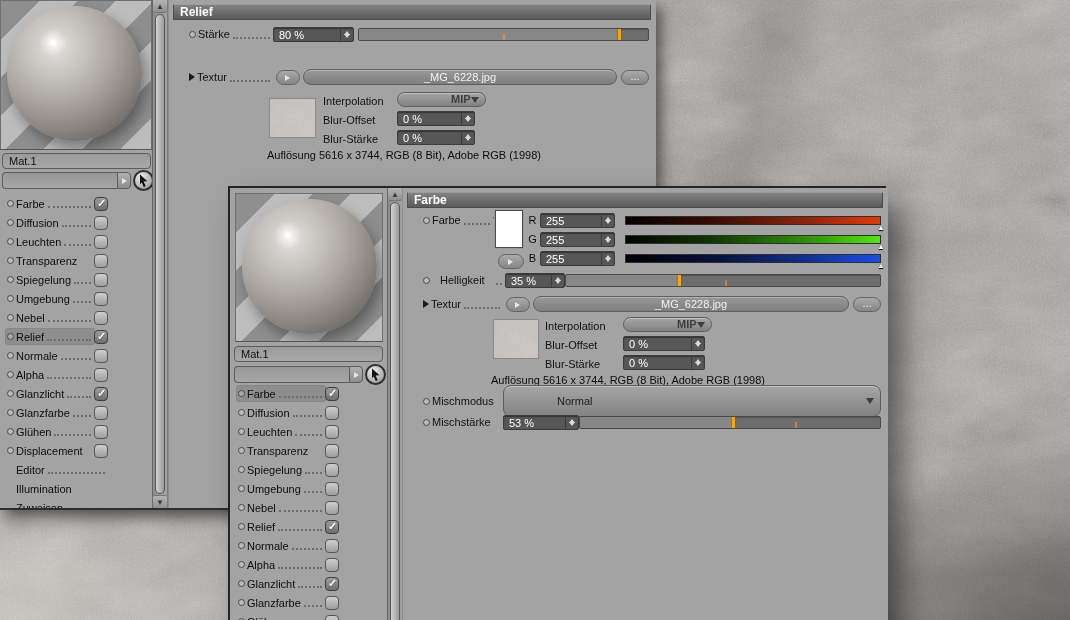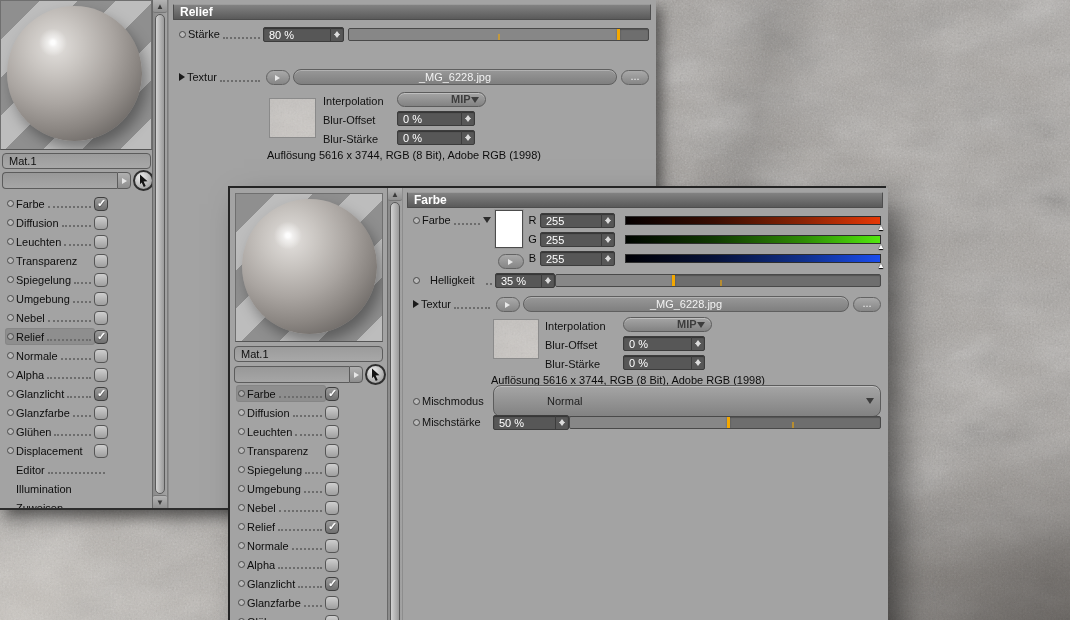--- a/index.html
+++ b/index.html
@@ -96,21 +96,21 @@
   
   .main { position:absolute; top:0; bottom:0; border-left:1px solid #8d8d8d; background:#a3a3a3; }
   .win-a .main { left:168px; width:488px; }
   .win-b .main { left:172px; width:486px; }
 
   .titlebar { position:absolute; left:4px; right:5px; top:4px; height:16px;
     background:linear-gradient(#828282,#5a5a5a); border:1px solid #4d4d4d; border-top-color:#9b9b9b;
     color:#fff; font-weight:bold; font-size:12px; line-height:14px; padding-left:6px; border-radius:1px; }
 
   .prow { position:absolute; display:flex; align-items:center; height:16px; left:0; right:0; padding-left:10px; }
-  .plabel { display:flex; align-items:center; flex:none; height:15px; }
+  .plabel { display:flex; align-items:center; flex:none; height:15px;margin-left:10px; }
   .plabel .txt { white-space:nowrap; }
   .tri-expand { width:0; height:0; border-left:6px solid #1a1a1a; border-top:4px solid transparent;
     border-bottom:4px solid transparent; margin-right:2px; flex:none; }
   .tri-down { width:0; height:0; border-top:6px solid #2c2c2c; border-left:4px solid transparent;
     border-right:4px solid transparent; flex:none; }
 
   
   .nfield { flex:none; display:flex; height:15px; background:#575757; border:1px solid #3c3c3c;
     border-radius:2px; color:#fff; overflow:hidden; box-shadow:inset 0 1px 1px rgba(0,0,0,.4); }
   .nval { flex:1; padding:1px 0 0 5px; white-space:nowrap; }
@@ -684,21 +684,21 @@
           <span class="tri-down"></span>
         </span>
       </div>
 
       <div class="prow" style="top:226px;">
         <span class="plabel" style="width:80px;">
           <span class="tcircle"></span>
           <span class="txt">Mischstärke</span>
         </span>
         <span class="nfield" style="width:76px;">
-          <span class="nval">50 %</span>
+          <span class="nval">53 %</span>
           <span class="stepper"></span>
         </span>
         <span class="slider" style="margin-left:0;">
           <span class="fill" style="width: 51%;"></span>
           <span class="tick" style="left: calc(72% - 1px);"></span>
           <span class="marker" style="left: calc(51% - 1px);"></span>
         </span>
       </div>
     </div>
   </section>

